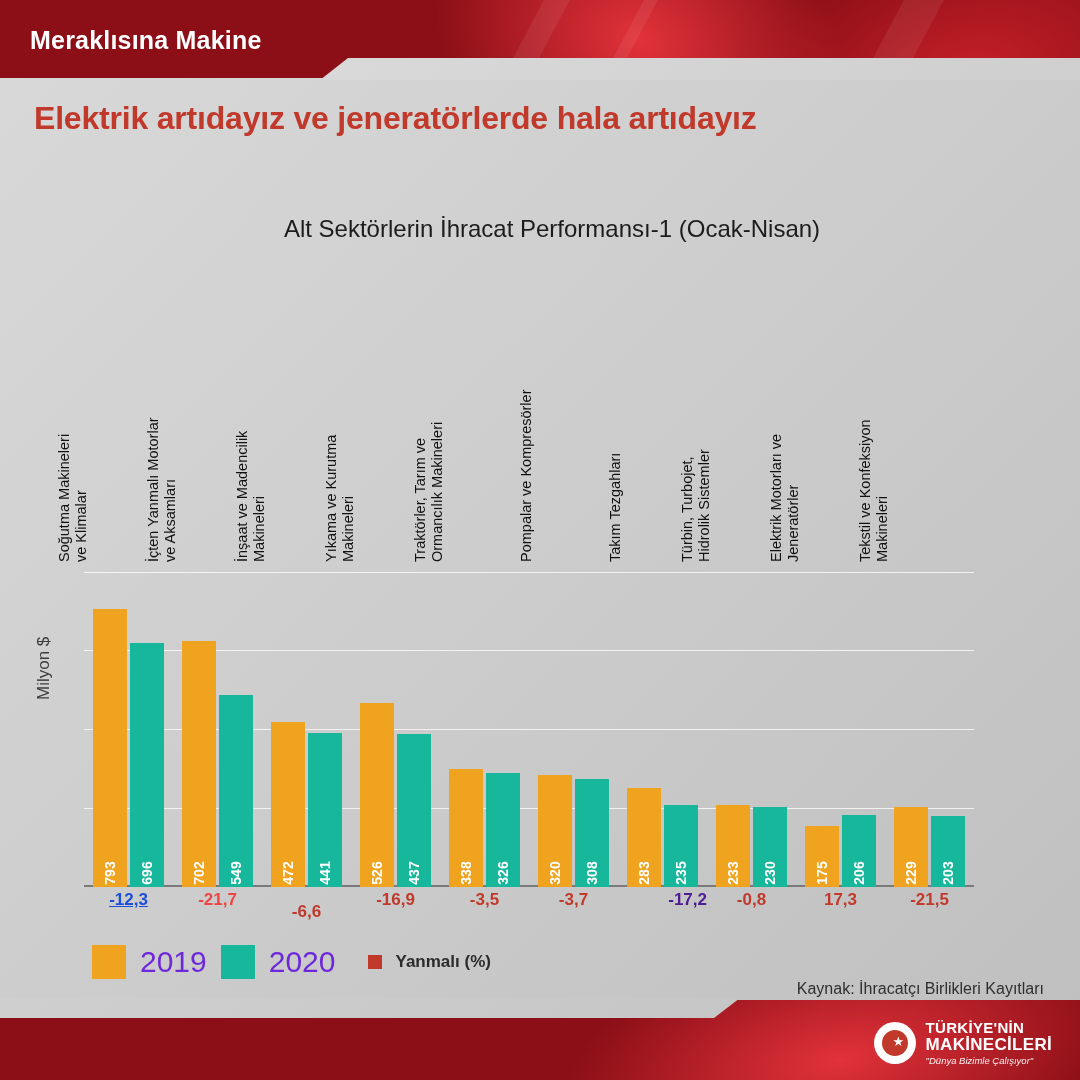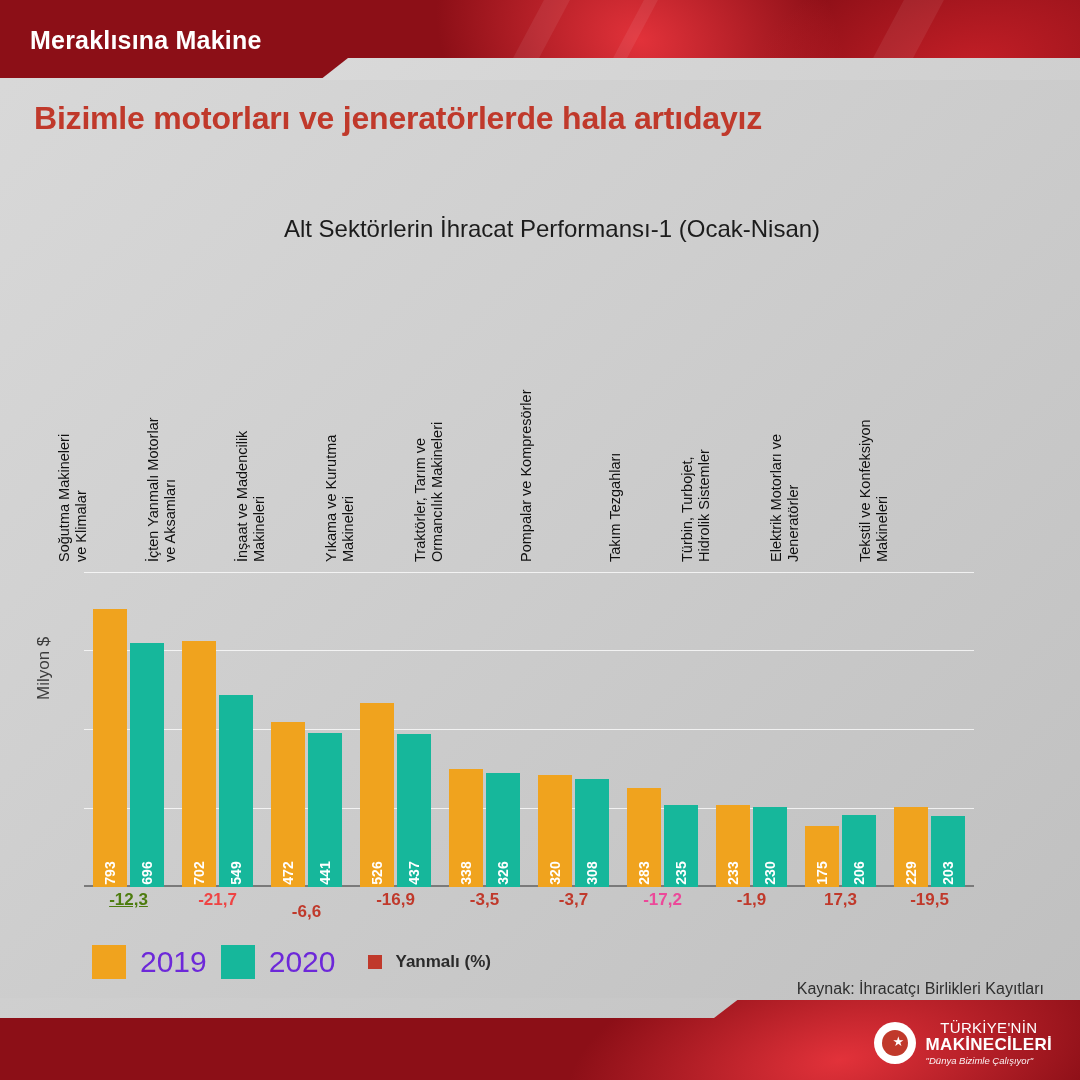--- a/index.html
+++ b/index.html
@@ -164,38 +164,38 @@
     background: #ffffff; position: relative;
   }
   .logo .circle .crescent {
     position: absolute; left: 8px; top: 8px; width: 26px; height: 26px;
     border-radius: 50%; background: #c0392b;
   }
   .logo .circle .star {
     position: absolute; left: 19px; top: 13px; color: #fff; font-size: 13px; line-height: 13px;
   }
   .logo .txt { color: #fff; line-height: 1.05; }
-  .logo .t1 { font-size: 15px; font-weight: normal; letter-spacing: .3px; text-align: center; }
+  .logo .t1 { font-size: 15px; font-weight: bold; letter-spacing: .3px; }
   .logo .t2 { font-size: 17px; font-weight: bold; letter-spacing: .3px; }
   .logo .t3 { font-size: 9.5px; font-style: italic; opacity: .95; margin-top: 2px; }
 </style>
 </head>
 <body>
 
 <div class="topbar">
   <div class="glow1"></div>
   <div class="glow2"></div>
   <div class="streak" style="left:520px; top:-20px; width:26px; height:130px;"></div>
   <div class="streak" style="left:620px; top:-30px; width:14px; height:150px;"></div>
   <div class="streak" style="left:880px; top:-30px; width:40px; height:150px;"></div>
 </div>
 <div class="topnotch"></div>
 <div class="brand">Meraklısına Makine</div>
 
-<div class="headline">Bizimle motorları ve jeneratörlerde hala artıdayız</div>
+<div class="headline">Elektrik artıdayız ve jeneratörlerde hala artıdayız</div>
 
 <div class="chart-title">Alt Sektörlerin İhracat Performansı-1 (Ocak-Nisan)</div>
 
 <div class="cats" id="cats">
     <div class="cat">
       <span>Soğutma Makineleri
 ve Klimalar</span>
     </div>
     <div class="cat">
       <span>İçten Yanmalı Motorlar
@@ -319,30 +319,30 @@
           <div class="val">229</div>
         </div>
         <div class="bar y2020" style="height: 71.05px; background: rgb(22, 183, 155);">
           <div class="val">203</div>
         </div>
       </div>
     </div>
 </div>
 
 <div class="changes" id="changes">
-    <div class="chg" style="color: #4d7c0f; text-decoration: underline;">-12,3</div>
+    <div class="chg" style="color: #1d4ed8; text-decoration: underline;">-12,3</div>
     <div class="chg" style="color: #ef4444;">-21,7</div>
     <div class="chg" style="color: rgb(192, 57, 43); margin-top: 12px;">-6,6</div>
     <div class="chg" style="color: rgb(192, 57, 43);">-16,9</div>
     <div class="chg" style="color: rgb(192, 57, 43);">-3,5</div>
     <div class="chg" style="color: rgb(192, 57, 43);">-3,7</div>
-    <div class="chg" style="color: #ec4899;">-17,2</div>
-    <div class="chg" style="color: rgb(192, 57, 43);">-1,9</div>
+    <div class="chg" style="color: #4c1d95; text-align: right;">-17,2</div>
+    <div class="chg" style="color: rgb(192, 57, 43);">-0,8</div>
     <div class="chg" style="color: rgb(192, 57, 43);">17,3</div>
-    <div class="chg" style="color: rgb(192, 57, 43);">-19,5</div>
+    <div class="chg" style="color: rgb(192, 57, 43);">-21,5</div>
   </div>
 
 <div class="legend">
   <div class="sw orange"></div>
   <div class="lb">2019</div>
   <div class="sw teal"></div>
   <div class="lb">2020</div>
   <div class="sw small"></div>
   <div class="lb small">Yanmalı (%)</div>
 </div>

